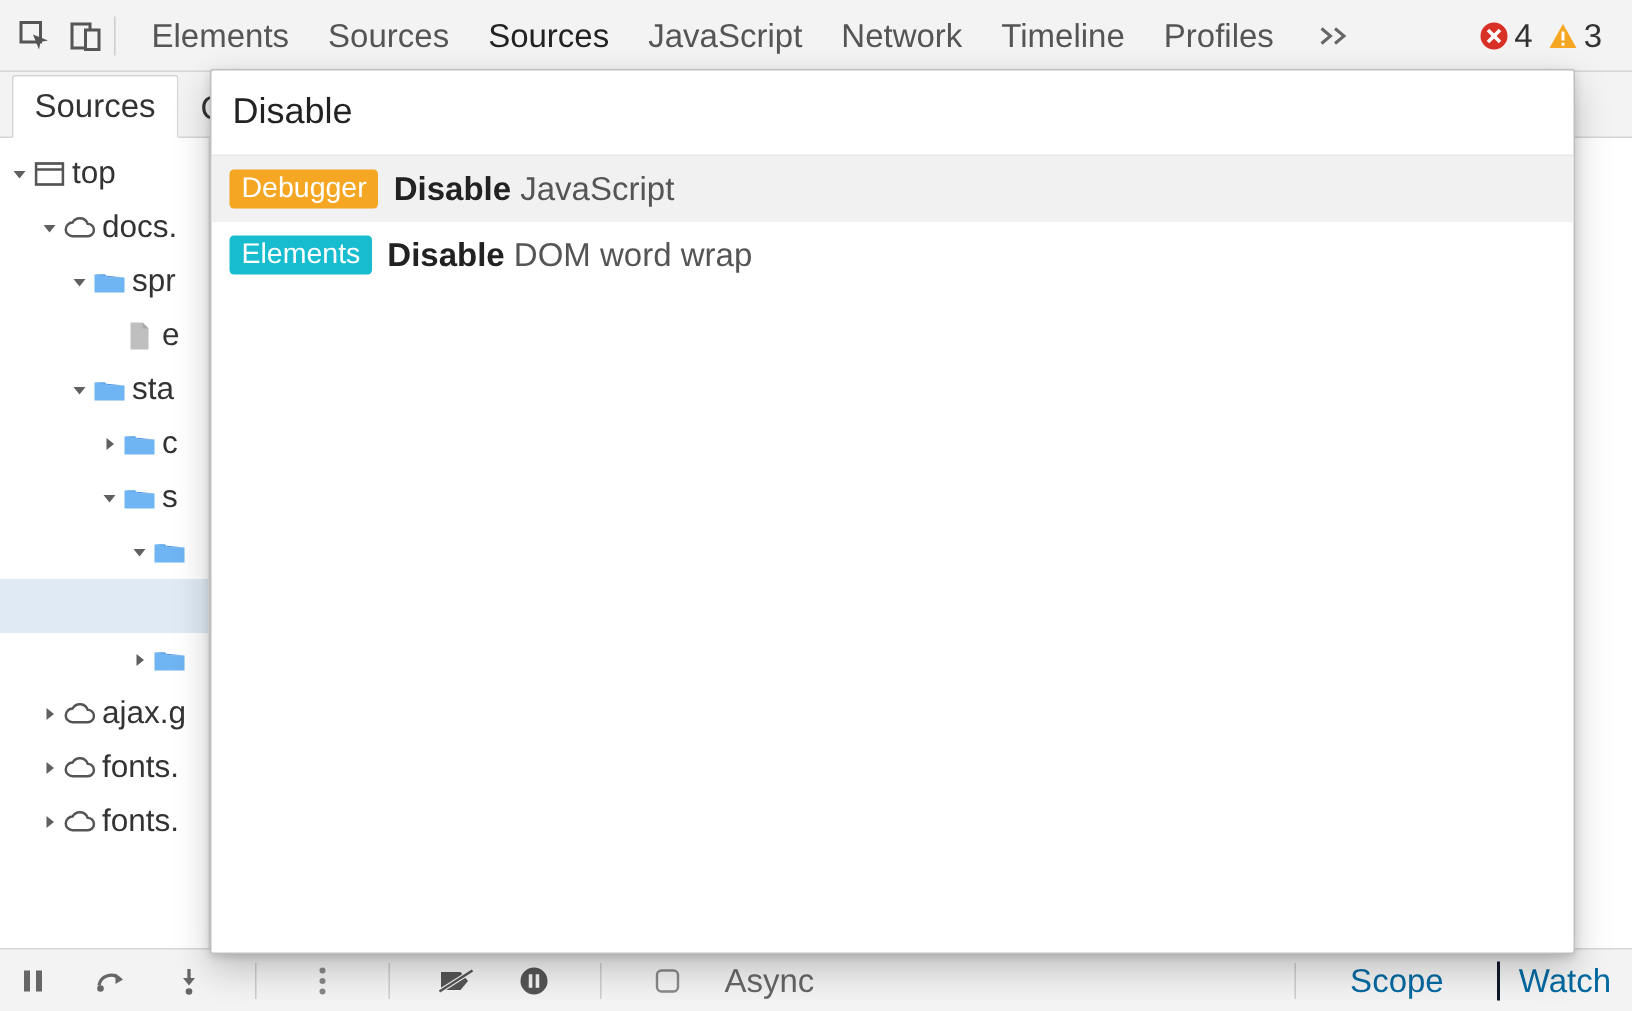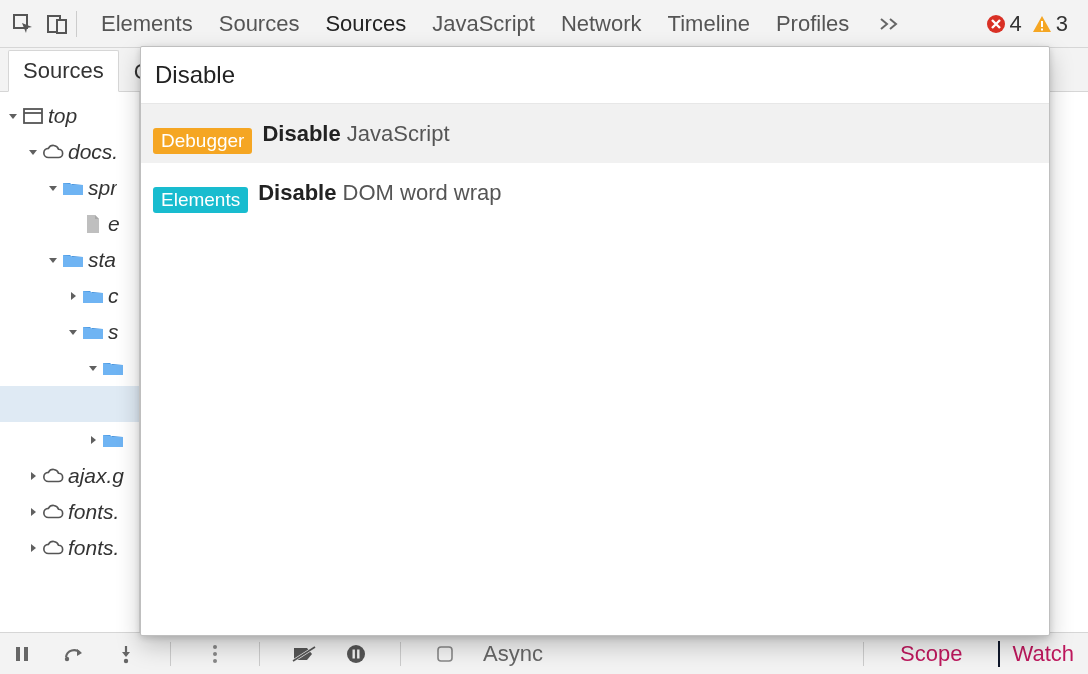--- a/index.html
+++ b/index.html
@@ -115,21 +115,20 @@
     padding-top: 6px;
   }
   .tree-row {
     display: flex;
     align-items: center;
     height: 36px;
     font-size: 21px;
     color: #333;
     white-space: nowrap;
     padding-right: 2px;
-    font-style: italic;
   }
   .tree-row.selected {
     background: #dfeaf4;
   }
   .indent { display:inline-block; }
   .caret {
     width: 14px;
     display: inline-flex;
     align-items: center;
     justify-content: center;
@@ -184,21 +183,20 @@
   .cmd-tag {
     display: inline-flex;
     align-items: center;
     justify-content: center;
     height: 26px;
     padding: 0 8px;
     border-radius: 3px;
     color: #fff;
     font-size: 19px;
     font-weight: 500;
-    margin-top: 15px;
   }
   .cmd-tag.debugger { background: #f5a623; }
   .cmd-tag.elements { background: #18bccf; }
   .cmd-match { font-weight: 700; color: #222; }
   .cmd-rest { color: #555; font-weight: 400; }
 
   
   .bottom-bar {
     position: absolute;
     left: 0;
@@ -216,21 +214,21 @@
   }
   .bb-icon {
     display:inline-flex; align-items:center; justify-content:center;
     width: 28px; height: 28px; color:#666;
   }
   .bb-sep {
     width:1px; height:24px; background:#ccc; margin:0 6px;
   }
   .bb-label { color:#666; }
   .bb-spacer { flex:1; }
-  .bb-tab { color:#be185d; padding:0 6px; }
+  .bb-tab { color:#0369a1; padding:0 6px; }
   .bb-tab + .bb-tab { border-left:2px solid #0f172a; padding-left:12px; margin-left:6px;}
 
   svg { display:block; }
 </style>
 </head>
 <body>
 
 <div class="top-toolbar">
   <div class="tb-iconbtn">
     <svg width="22" height="22" viewBox="0 0 22 22">

